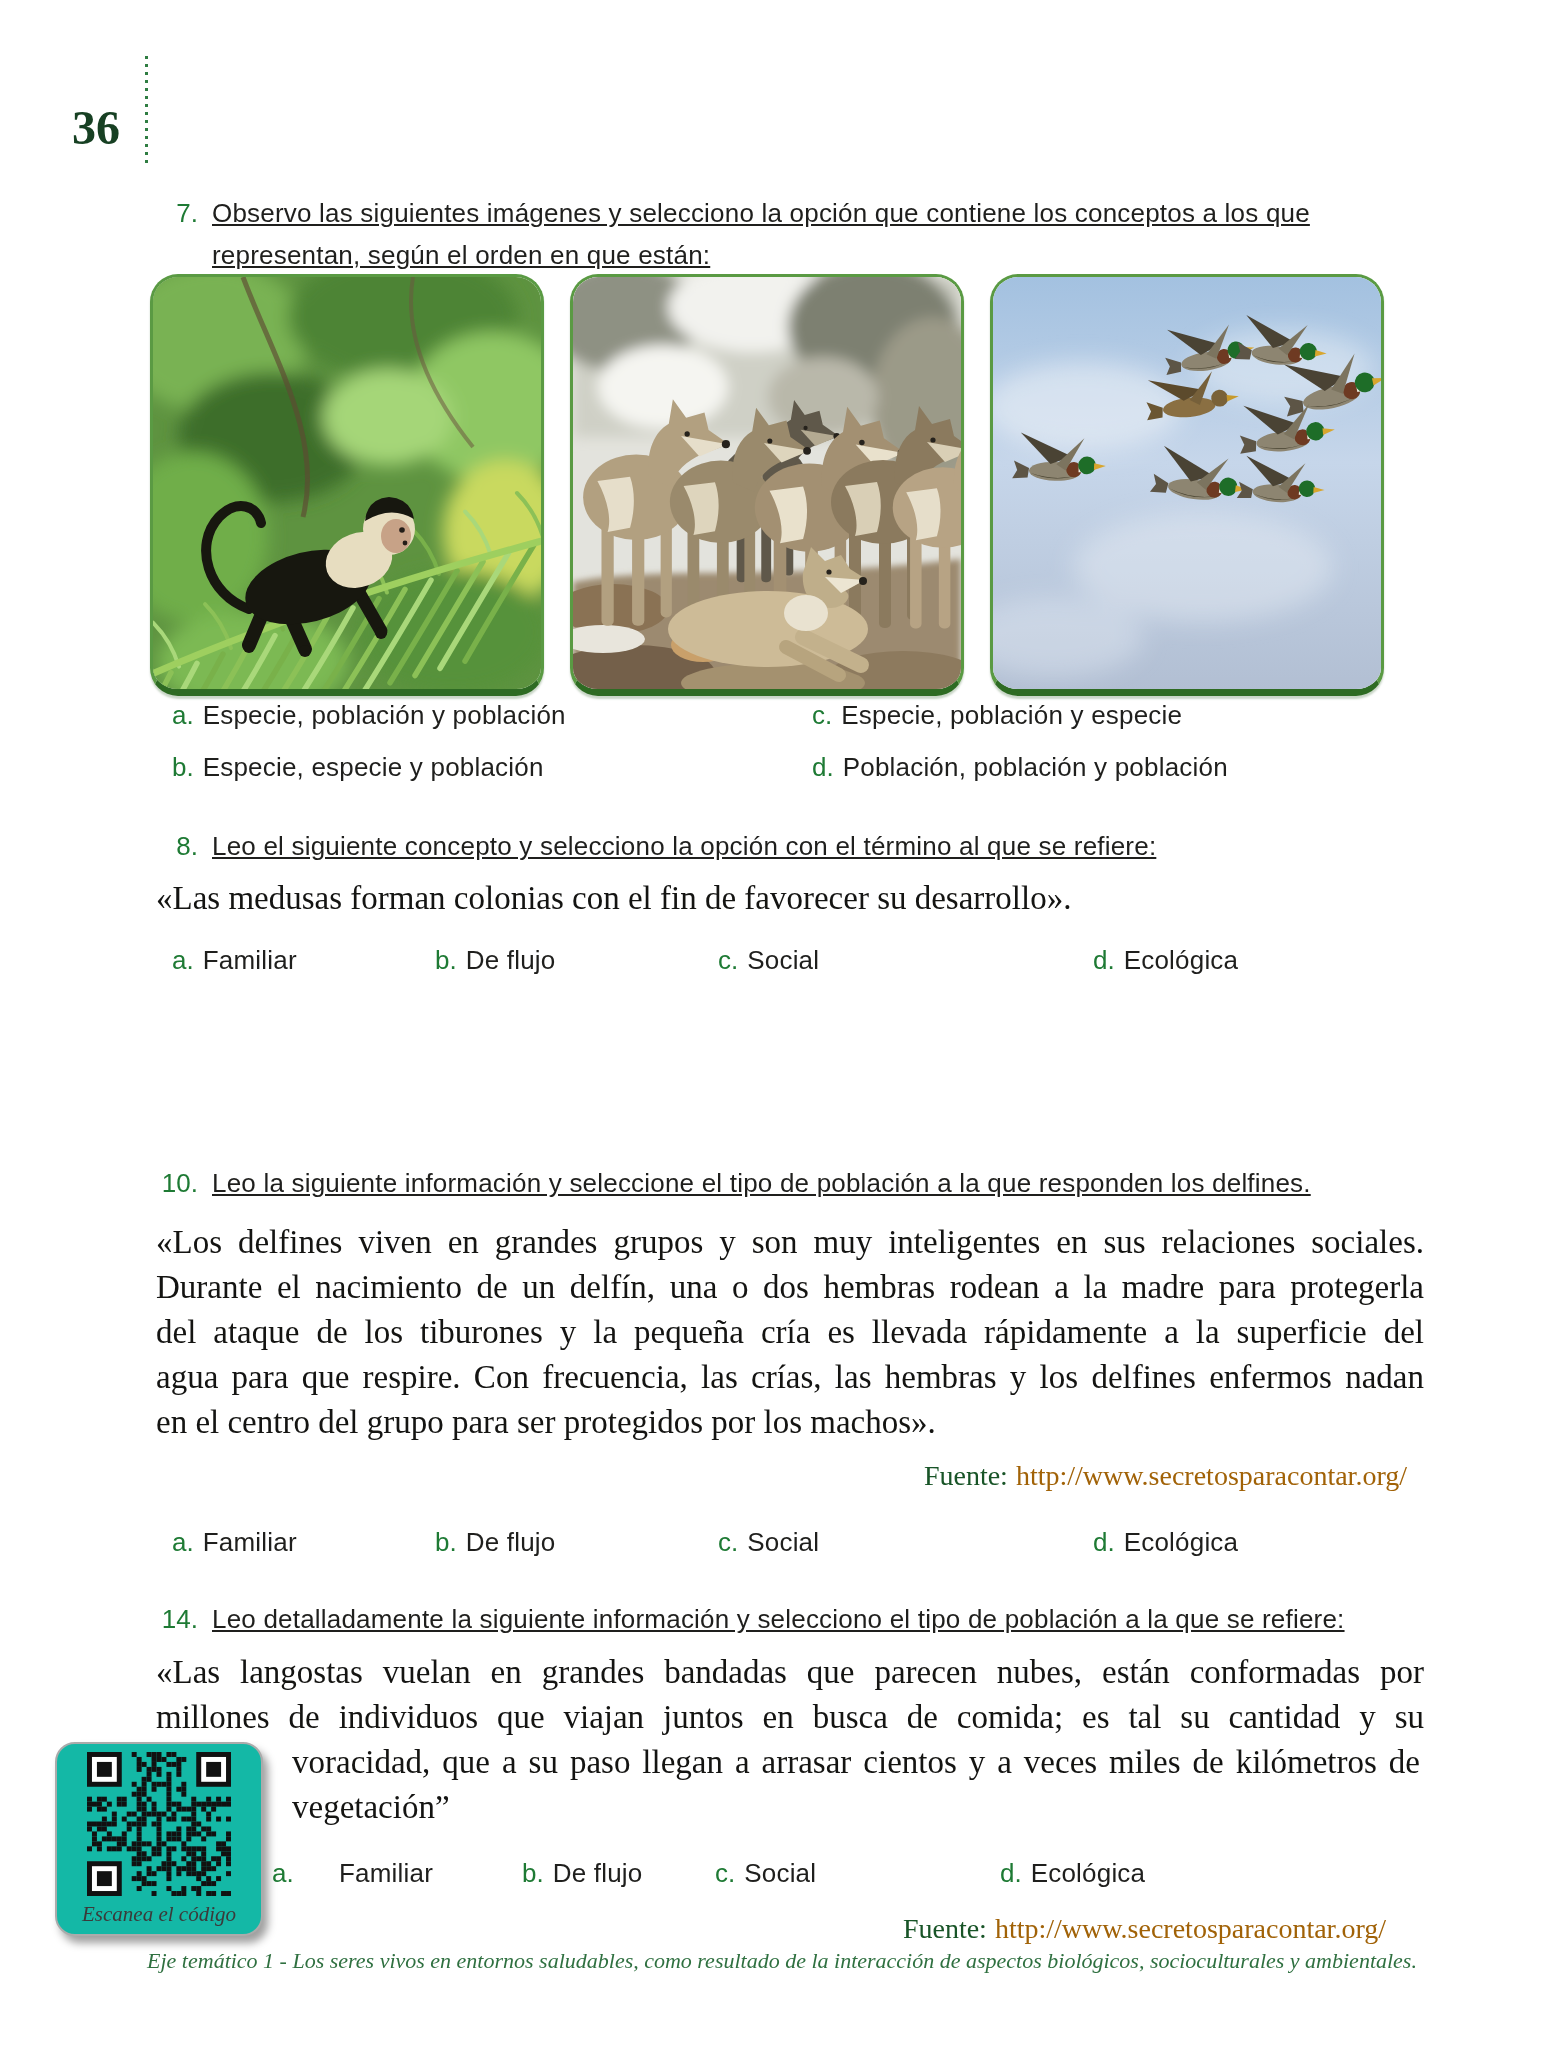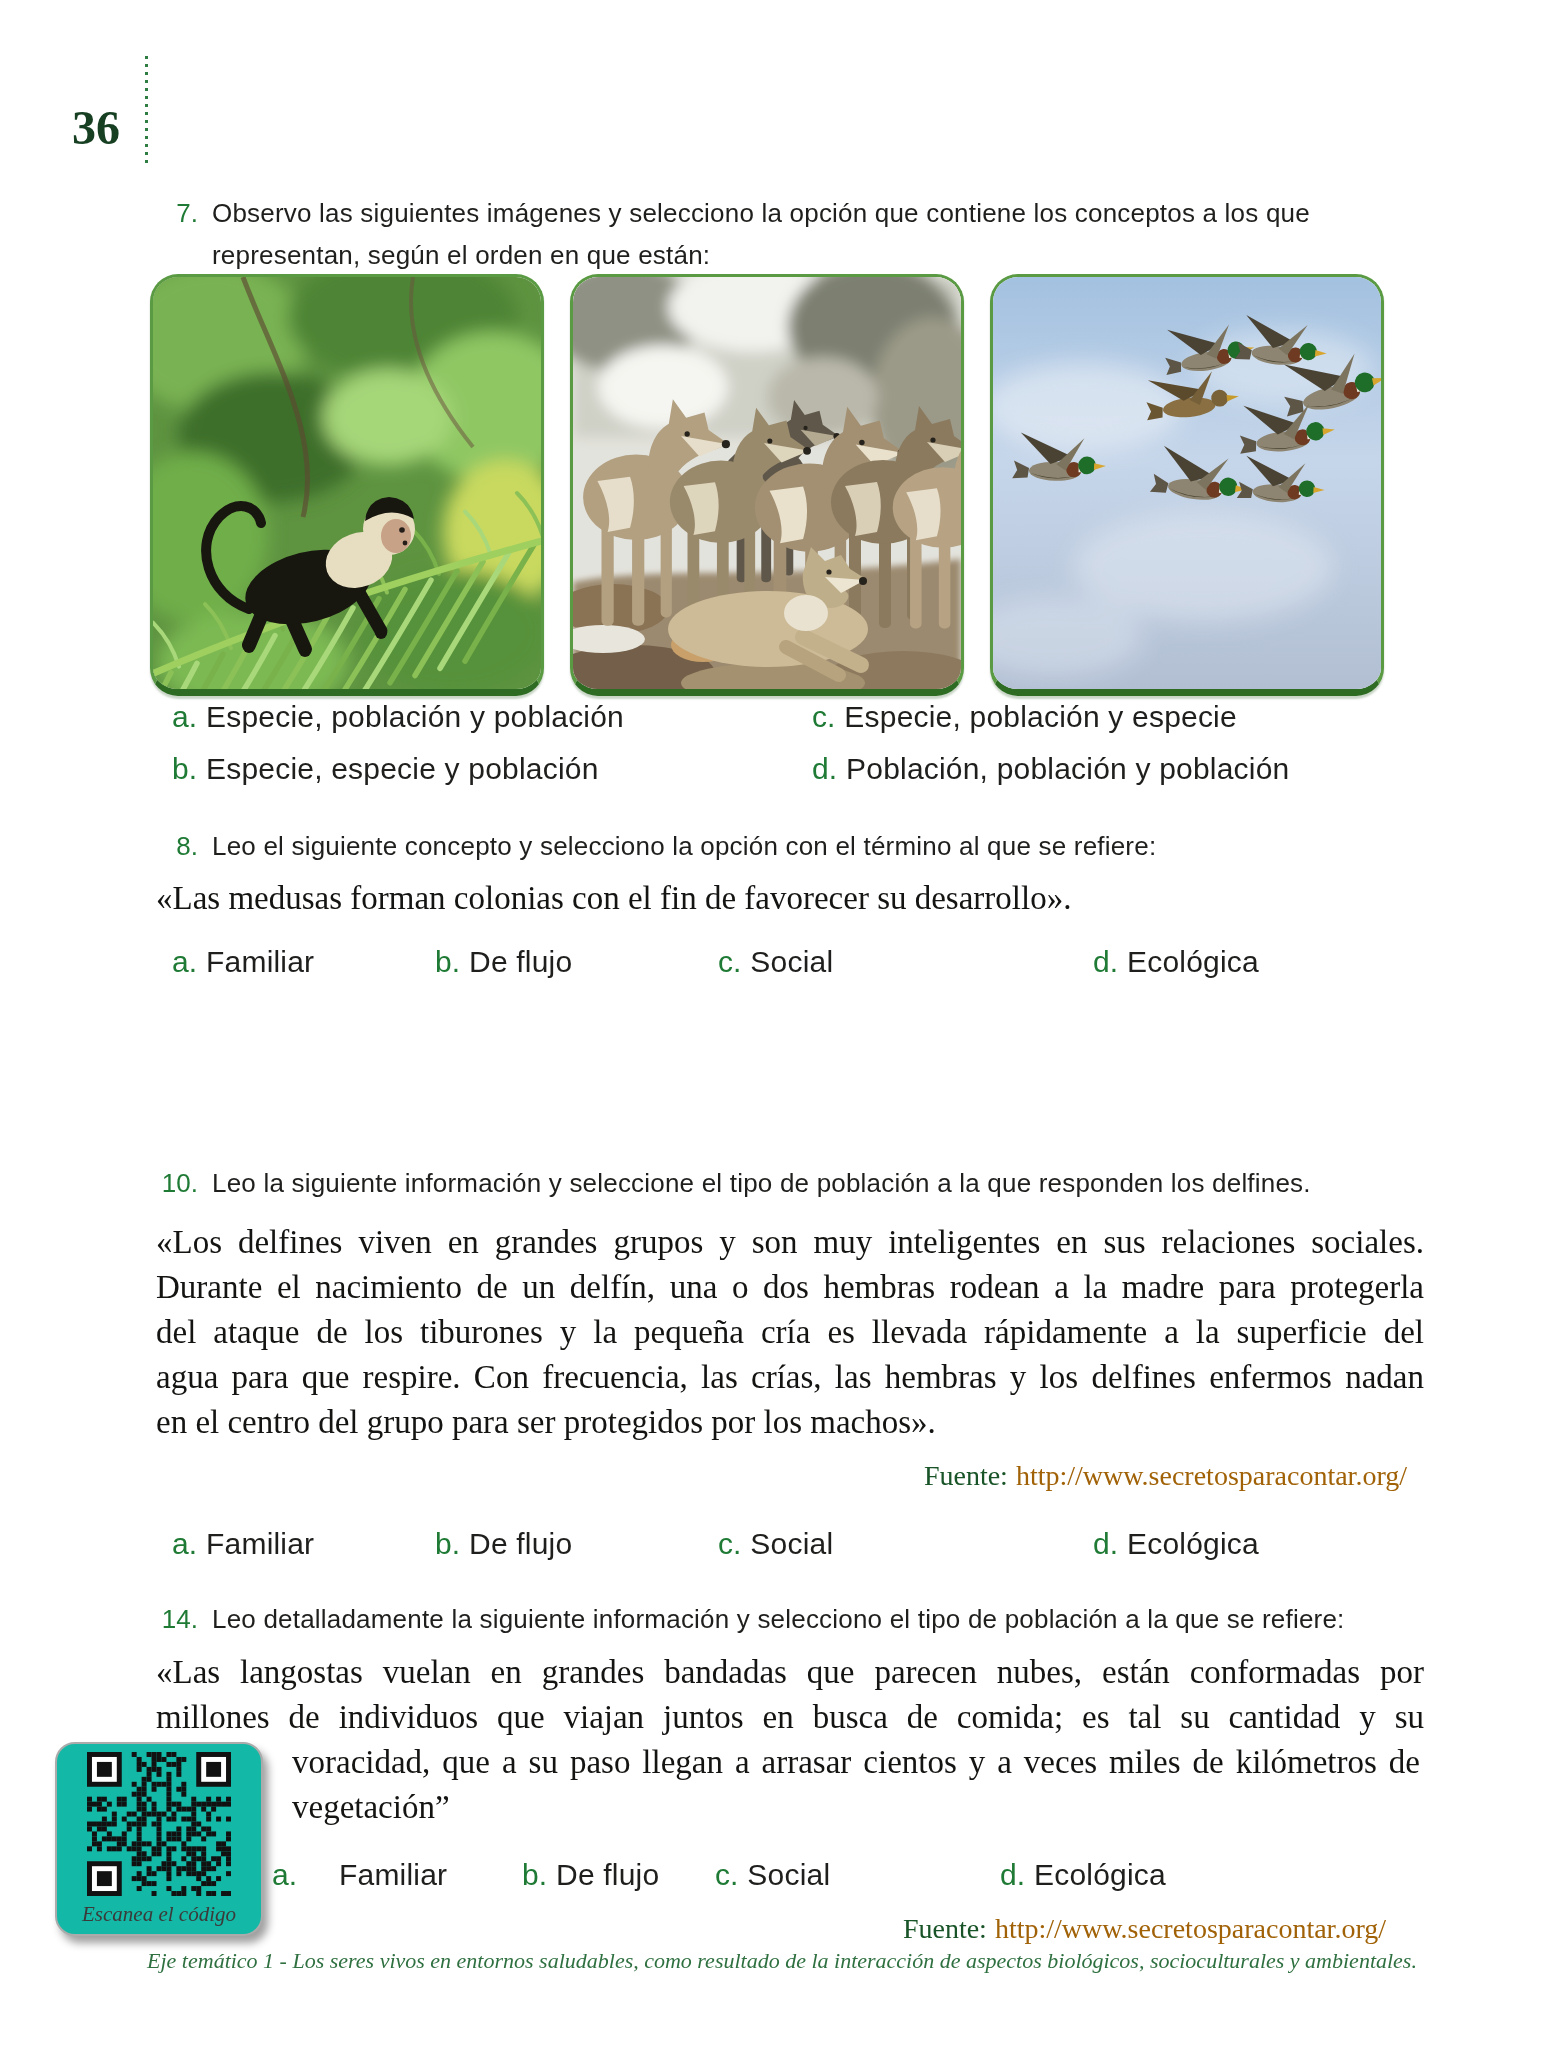--- a/index.html
+++ b/index.html
@@ -9,25 +9,25 @@
 
   
   .pagenum{left:72px;top:100px;font-family:"Liberation Serif",serif;font-weight:700;
            font-size:48px;color:#174023;}
   .dotrule{left:145px;top:56px;width:3px;height:110px;
            background:repeating-linear-gradient(to bottom,#2f7d42 0 3px,transparent 3px 8px);}
 
   
   .stem{left:120px;font-size:26px;line-height:34px;white-space:nowrap;color:#1f1f1d;}
   .qnum{display:inline-block;width:78px;text-align:right;margin-right:14px;color:#1e7a34;}
-  .stxt{letter-spacing:.2px;}
+  .stxt{letter-spacing:.2px;text-decoration:underline;}
 
   
   .optrow{left:0;width:1564px;height:36px;}
-  .opt{position:absolute;white-space:nowrap;font-size:30px;}
+  .opt{position:absolute;white-space:nowrap;font-size:26px;}
   .olet{color:#1e7a34;margin-right:9px;}
   .otxt{color:#1f1f1d;letter-spacing:.2px;}
 
   
   .sq{left:136px;width:1268px;font-family:"Liberation Serif",serif;font-size:33px;
       color:#141412;line-height:40px;white-space:normal;margin-left:20px;}
   .sq.j{text-align:justify;text-align-last:justify;}
   .sq.ind{left:272px;width:1128px;}
   .sq.natural{width:auto;white-space:nowrap;}
 

